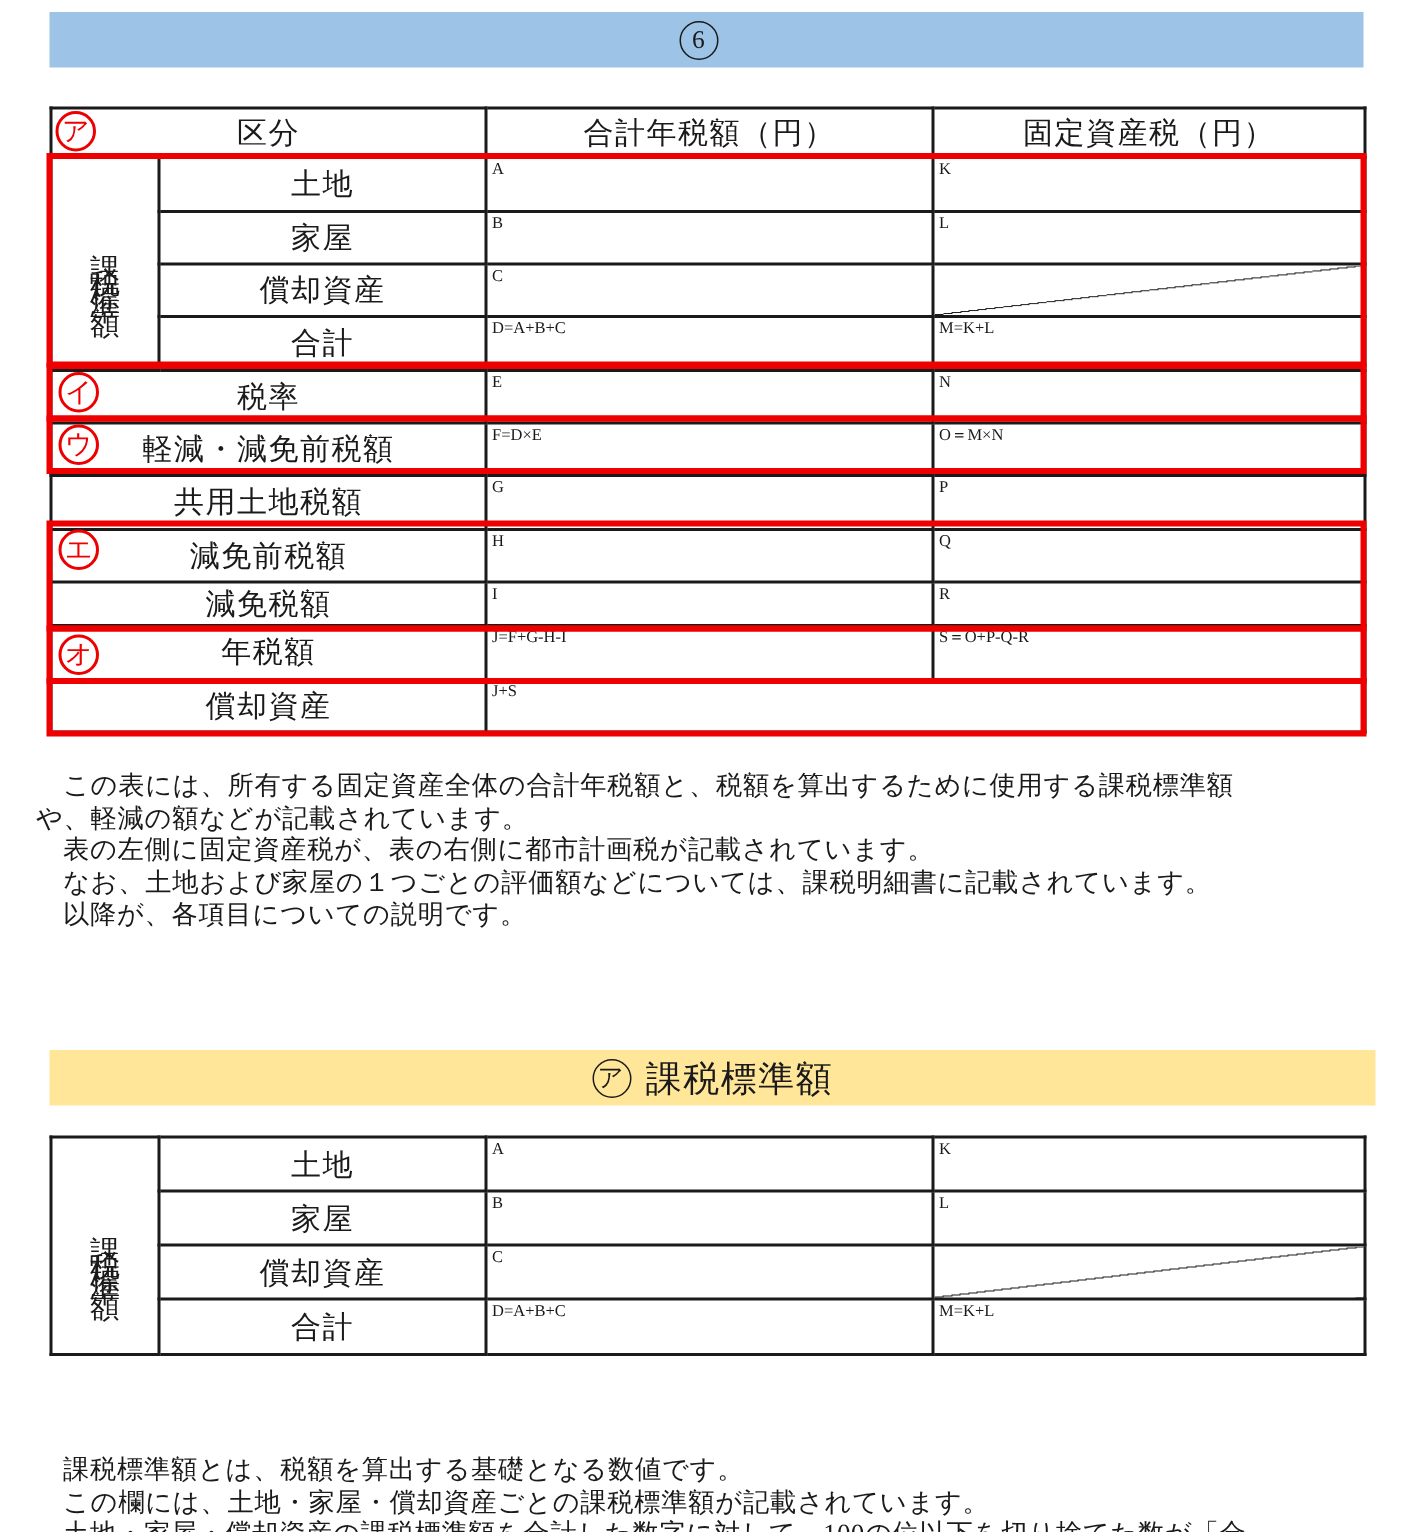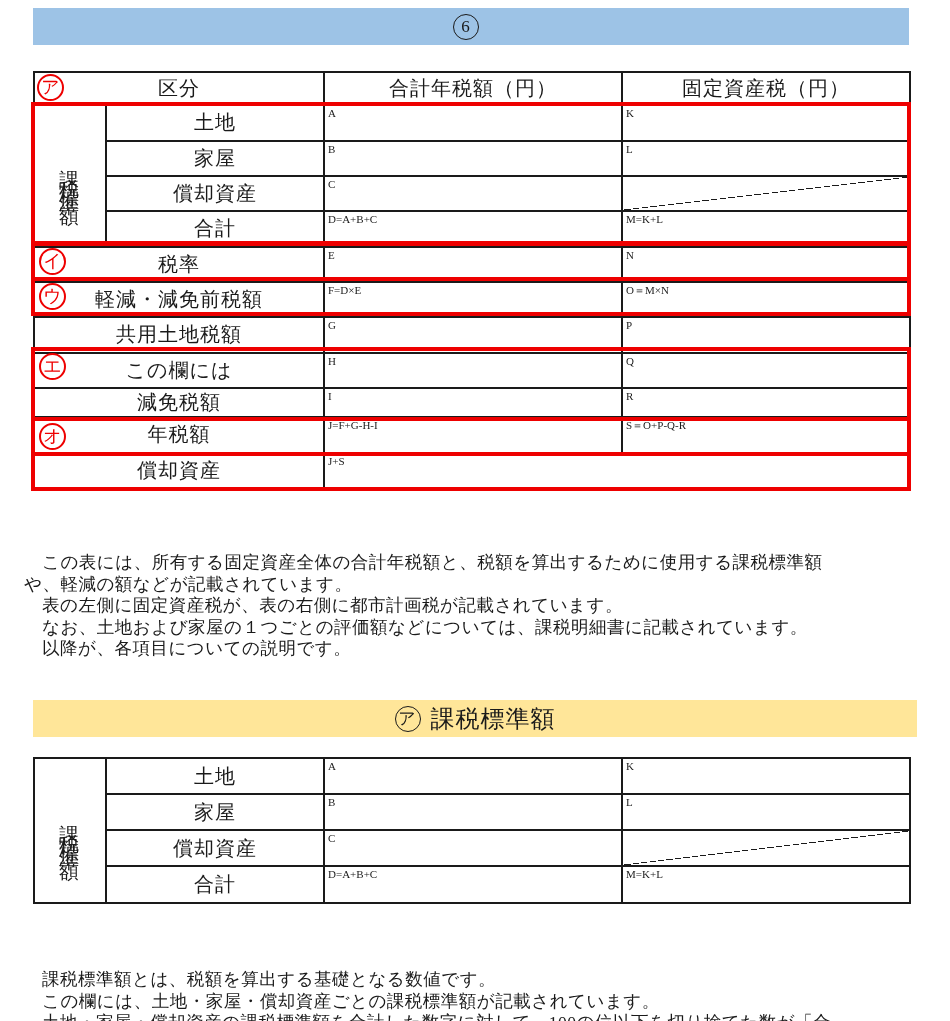--- a/index.html
+++ b/index.html
@@ -89,21 +89,21 @@
       <td class="lbl" colspan="2">軽減・減免前税額</td>
       <td class="code">F=D×E</td>
       <td class="code">O＝M×N</td>
     </tr>
     <tr style="height:35px">
       <td class="lbl" colspan="2">共用土地税額</td>
       <td class="code">G</td>
       <td class="code">P</td>
     </tr>
     <tr style="height:35px">
-      <td class="lbl" colspan="2">この欄には</td>
+      <td class="lbl" colspan="2">減免前税額</td>
       <td class="code">H</td>
       <td class="code">Q</td>
     </tr>
     <tr style="height:24px">
       <td class="lbl" colspan="2">減免税額</td>
       <td class="code">I</td>
       <td class="code">R</td>
     </tr>
     <tr style="height:35px">
       <td class="lbl" colspan="2">年税額</td>
@@ -124,21 +124,21 @@
   <div class="redrect" style="top:346px; height:39px;"></div>
   <div class="redrect" style="top:381px; height:39px;"></div>
 
   <span class="marker" style="left:4px; top:3px;">ア</span>
   <span class="marker" style="left:6px; top:177px;">イ</span>
   <span class="marker" style="left:6px; top:212px;">ウ</span>
   <span class="marker" style="left:6px; top:282px;">エ</span>
   <span class="marker" style="left:6px; top:352px;">オ</span>
 </div>
 
-<div class="para" style="top:552px;">　この表には、所有する固定資産全体の合計年税額と、税額を算出するために使用する課税標準額
+<div class="para" style="top:513px;">　この表には、所有する固定資産全体の合計年税額と、税額を算出するために使用する課税標準額
 や、軽減の額などが記載されています。
 　表の左側に固定資産税が、表の右側に都市計画税が記載されています。
 　なお、土地および家屋の１つごとの評価額などについては、課税明細書に記載されています。
 　以降が、各項目についての説明です。</div>
 
 <div class="banner" style="top:700px; width:884px; background:#ffe699;">
   <span class="num-circle">ア</span>
   <span>課税標準額</span>
 </div>
 

